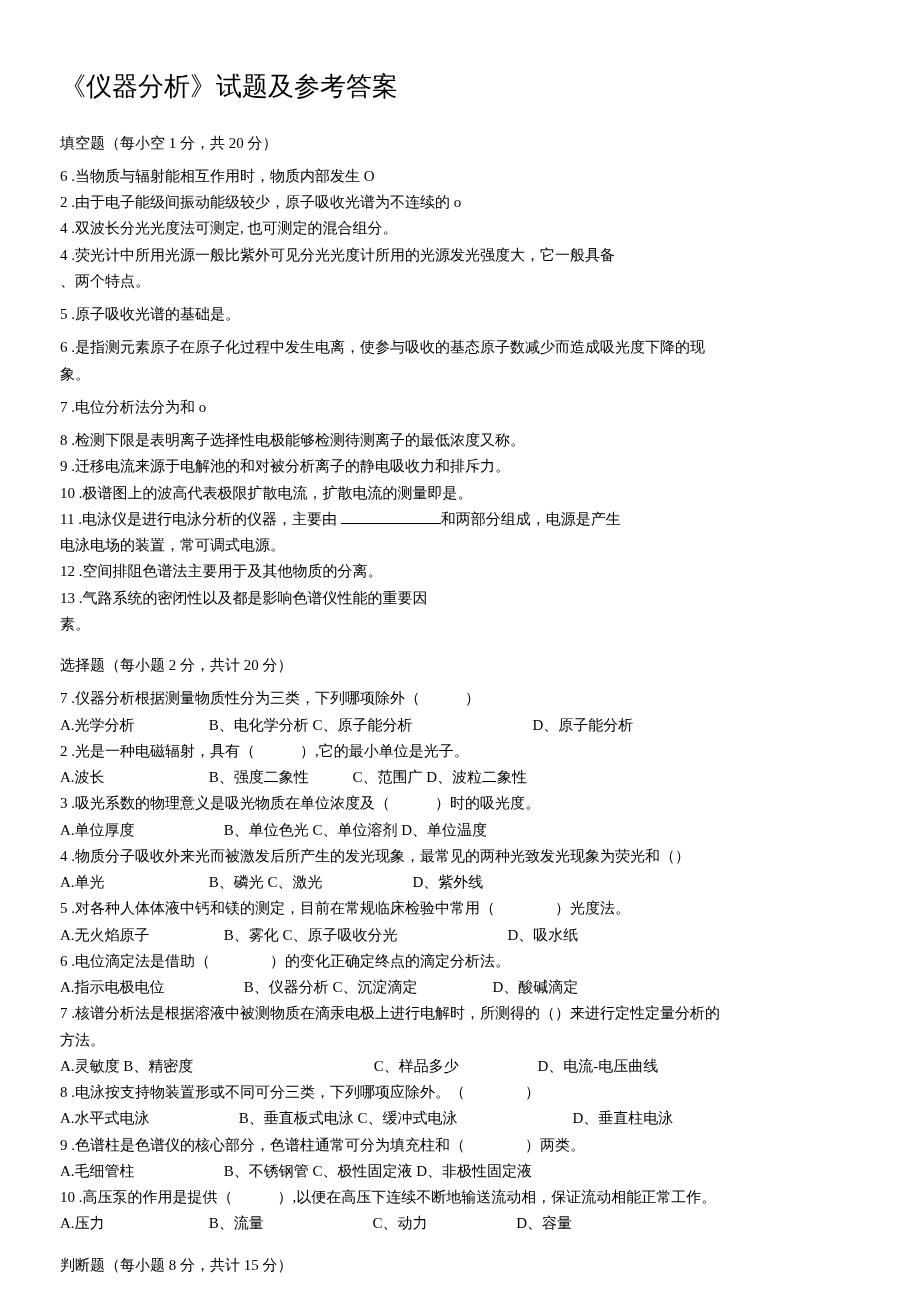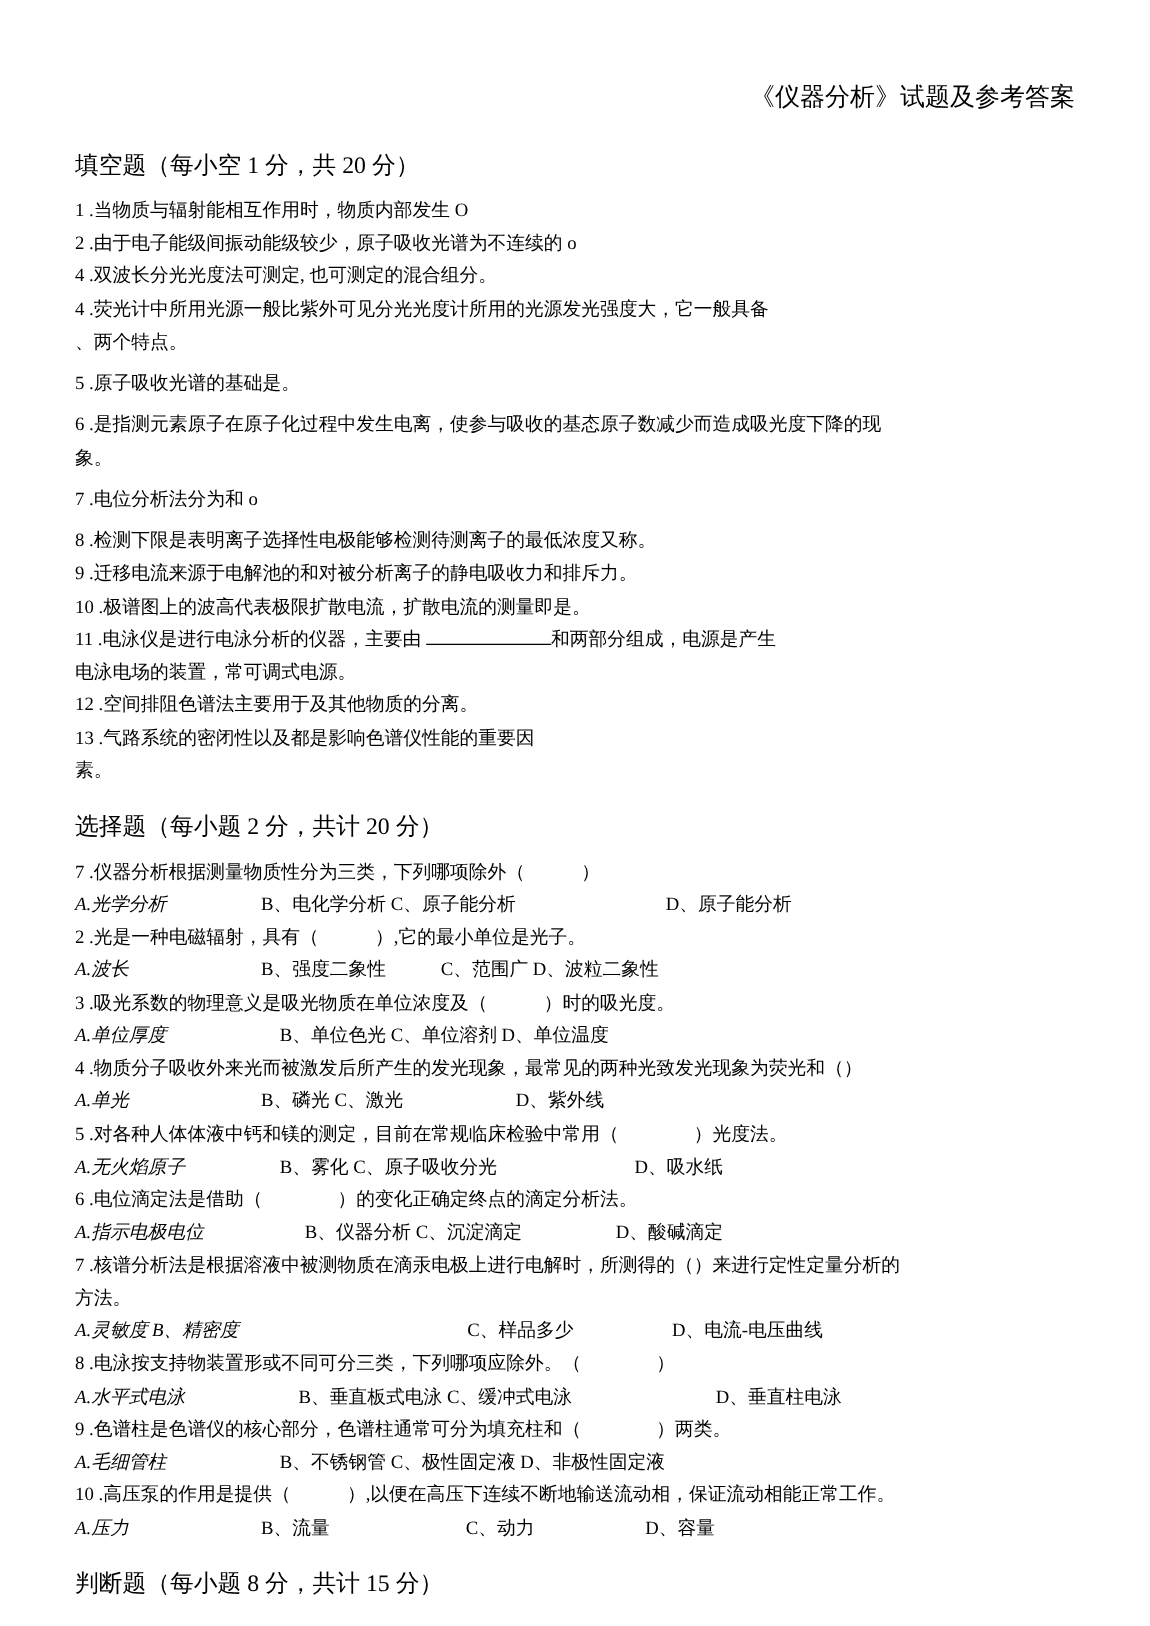--- a/index.html
+++ b/index.html
@@ -7,54 +7,54 @@
       background: #fff;
       margin: 0;
       padding: 50px 60px;
       width: 920px;
       box-sizing: border-box;
       color: #000;
       font-size: 15px;
       line-height: 1.55;
     }
     .title {
-      text-align: right;
-      font-size: 20px;
+      text-align: left;
+      font-size: 26px;
       margin-bottom: 24px;
       font-weight: normal;
     }
     .section-header {
-      font-size: 19px;
+      font-size: 15px;
       margin: 18px 0 10px 0;
       font-weight: normal;
     }
     .item {
       margin: 3px 0;
     }
     .options {
       margin-left: 0;
     }
-    .opt-a { display: inline-block; min-width: 110px; font-style: italic; }
+    .opt-a { display: inline-block; min-width: 110px; }
     .opt-b { display: inline-block; min-width: 180px; }
     .opt-c { display: inline-block; min-width: 180px; }
     .opt-d { display: inline-block; }
     .blank {
       border-bottom: 1px solid #000;
       display: inline-block;
       min-width: 100px;
     }
   </style>
 </head>
 <body>
 
 <h1 class="title">《仪器分析》试题及参考答案</h1>
 
 <h2 class="section-header">填空题（每小空 1 分，共 20 分）</h2>
 
-<div class="item">1 .当物质与辐射能相互作用时，物质内部发生 O</div>
+<div class="item">6 .当物质与辐射能相互作用时，物质内部发生 O</div>
 <div class="item">2 .由于电子能级间振动能级较少，原子吸收光谱为不连续的 o</div>
 <div class="item">4 .双波长分光光度法可测定, 也可测定的混合组分。</div>
 <div class="item">4 .荧光计中所用光源一般比紫外可见分光光度计所用的光源发光强度大，它一般具备</div>
 <div class="item">、两个特点。</div>
 <div class="item" style="margin-top:10px">5 .原子吸收光谱的基础是。</div>
 <div class="item" style="margin-top:10px">6 .是指测元素原子在原子化过程中发生电离，使参与吸收的基态原子数减少而造成吸光度下降的现</div>
 <div class="item">象。</div>
 <div class="item" style="margin-top:10px">7 .电位分析法分为和 o</div>
 <div class="item" style="margin-top:10px">8 .检测下限是表明离子选择性电极能够检测待测离子的最低浓度又称。</div>
 <div class="item">9 .迁移电流来源于电解池的和对被分析离子的静电吸收力和排斥力。</div>

